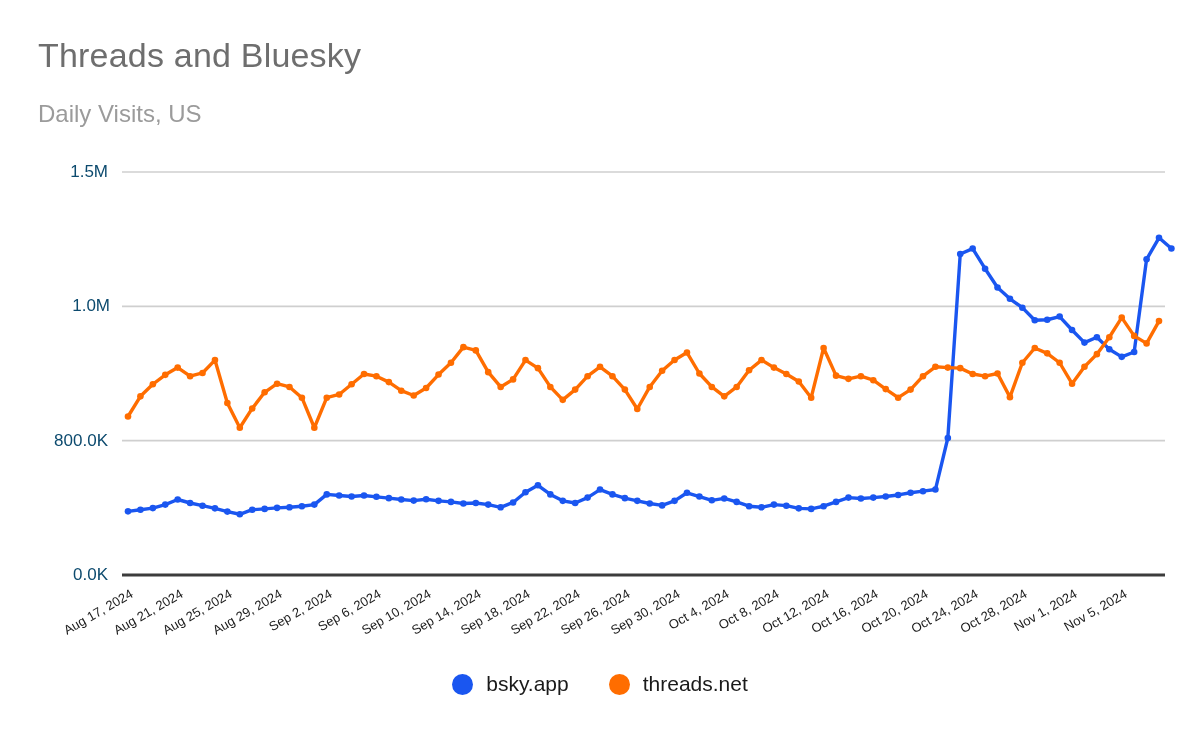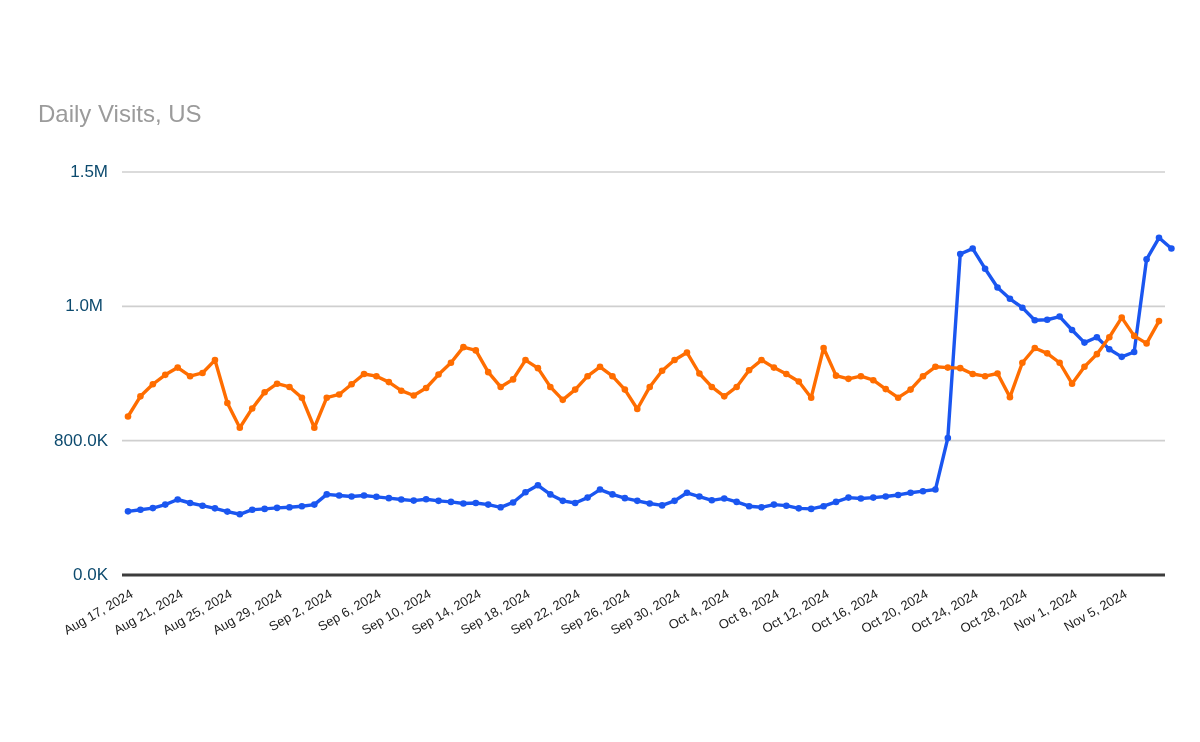--- a/index.html
+++ b/index.html
@@ -49,20 +49,21 @@
   }
   .legend-item{display:flex;align-items:center;gap:13px;cursor:pointer;}
   .legend-dot{width:21px;height:21px;border-radius:50%;display:block;}
   .legend-label{font-size:21px;color:#1a1a1a;}
 </style>
 </head>
 <body>
 
 <div id="chart-root">
 
+  <div class="title">Threads and Bluesky</div>
   <div class="subtitle">Daily Visits, US</div>
 
   <div class="plot" id="plot-area">
       <svg width="1200" height="742">
         <line x1="122" x2="1165" y1="575" y2="575" stroke="#3c3c3c" stroke-width="3"></line>
         <line x1="122" x2="1165" y1="440.6666666666667" y2="440.6666666666667" stroke="#cfcfcf" stroke-width="1.6"></line>
         <line x1="122" x2="1165" y1="306.33333333333337" y2="306.33333333333337" stroke="#cfcfcf" stroke-width="1.6"></line>
         <line x1="122" x2="1165" y1="172" y2="172" stroke="#cfcfcf" stroke-width="1.6"></line>
         <g>
           <polyline points="128.00,511.33 140.42,509.71 152.84,508.10 165.27,504.61 177.69,499.50 190.11,503.00 202.53,505.68 214.95,508.37 227.37,511.59 239.80,514.28 252.22,509.71 264.64,508.91 277.06,507.83 289.48,507.30 301.90,506.22 314.33,504.61 326.75,494.40 339.17,495.47 351.59,496.55 364.01,495.47 376.43,496.82 388.86,498.16 401.28,499.50 413.70,500.58 426.12,499.24 438.54,500.85 450.96,501.92 463.39,503.53 475.81,503.00 488.23,504.61 500.65,507.30 513.07,502.46 525.49,492.25 537.92,485.27 550.34,494.40 562.76,500.85 575.18,503.00 587.60,497.62 600.02,489.56 612.45,494.40 624.87,498.16 637.29,500.85 649.71,503.53 662.13,505.42 674.55,500.85 686.98,492.79 699.40,496.55 711.82,500.31 724.24,498.43 736.66,501.92 749.08,506.22 761.51,507.30 773.93,504.61 786.35,505.68 798.77,508.37 811.19,508.91 823.61,506.22 836.04,501.92 848.46,497.62 860.88,498.43 873.30,497.62 885.72,496.55 898.14,494.94 910.57,492.79 922.99,491.18 935.41,489.56 947.83,437.98 960.25,253.94 972.67,248.57 985.10,268.72 997.52,287.53 1009.94,298.81 1022.36,307.68 1034.78,320.30 1047.20,319.77 1059.63,316.54 1072.05,329.98 1084.47,342.60 1096.89,337.23 1109.31,349.32 1121.73,356.84 1134.16,352.01 1146.58,259.32 1159.00,237.82 1171.42,248.57" fill="none" stroke="#1a56f0" stroke-width="3.4" stroke-linejoin="round" stroke-linecap="round"></polyline>
@@ -238,21 +239,21 @@
           <circle cx="1134.16" cy="335.89" r="3.3" fill="#ff6d00"></circle>
           <circle cx="1146.58" cy="343.41" r="3.3" fill="#ff6d00"></circle>
           <circle cx="1159.00" cy="321.11" r="3.3" fill="#ff6d00"></circle>
         </g>
       </svg>
     </div>
 
   <div id="ytick-layer">
       <div class="ytick" style="left: 22px; top: 575px;">0.0K</div>
       <div class="ytick" style="left: 22px; top: 440.667px;">800.0K</div>
-      <div class="ytick" style="left: 17px; top: 306.333px;">1.0M</div>
+      <div class="ytick" style="left: 24px; top: 306.333px;">1.0M</div>
       <div class="ytick" style="left: 22px; top: 172px;">1.5M</div>
     </div>
   <div id="xtick-layer">
       <div class="xtick" style="left: 10px; top: 586px; width: 118px;">Aug 17, 2024</div>
       <div class="xtick" style="left: 59.6867px; top: 586px; width: 118px;">Aug 21, 2024</div>
       <div class="xtick" style="left: 109.373px; top: 586px; width: 118px;">Aug 25, 2024</div>
       <div class="xtick" style="left: 159.06px; top: 586px; width: 118px;">Aug 29, 2024</div>
       <div class="xtick" style="left: 208.747px; top: 586px; width: 118px;">Sep 2, 2024</div>
       <div class="xtick" style="left: 258.434px; top: 586px; width: 118px;">Sep 6, 2024</div>
       <div class="xtick" style="left: 308.12px; top: 586px; width: 118px;">Sep 10, 2024</div>
@@ -265,14 +266,24 @@
       <div class="xtick" style="left: 655.928px; top: 586px; width: 118px;">Oct 8, 2024</div>
       <div class="xtick" style="left: 705.614px; top: 586px; width: 118px;">Oct 12, 2024</div>
       <div class="xtick" style="left: 755.301px; top: 586px; width: 118px;">Oct 16, 2024</div>
       <div class="xtick" style="left: 804.988px; top: 586px; width: 118px;">Oct 20, 2024</div>
       <div class="xtick" style="left: 854.675px; top: 586px; width: 118px;">Oct 24, 2024</div>
       <div class="xtick" style="left: 904.361px; top: 586px; width: 118px;">Oct 28, 2024</div>
       <div class="xtick" style="left: 954.048px; top: 586px; width: 118px;">Nov 1, 2024</div>
       <div class="xtick" style="left: 1003.73px; top: 586px; width: 118px;">Nov 5, 2024</div>
     </div>
 
+  <div class="legend" id="legend">
+      <div class="legend-item">
+        <span class="legend-dot" style="background: rgb(26, 86, 240);"></span>
+        <span class="legend-label">bsky.app</span>
+      </div>
+      <div class="legend-item">
+        <span class="legend-dot" style="background: rgb(255, 109, 0);"></span>
+        <span class="legend-label">threads.net</span>
+      </div>
+    </div>
 
 </div>
 
 </body></html>

